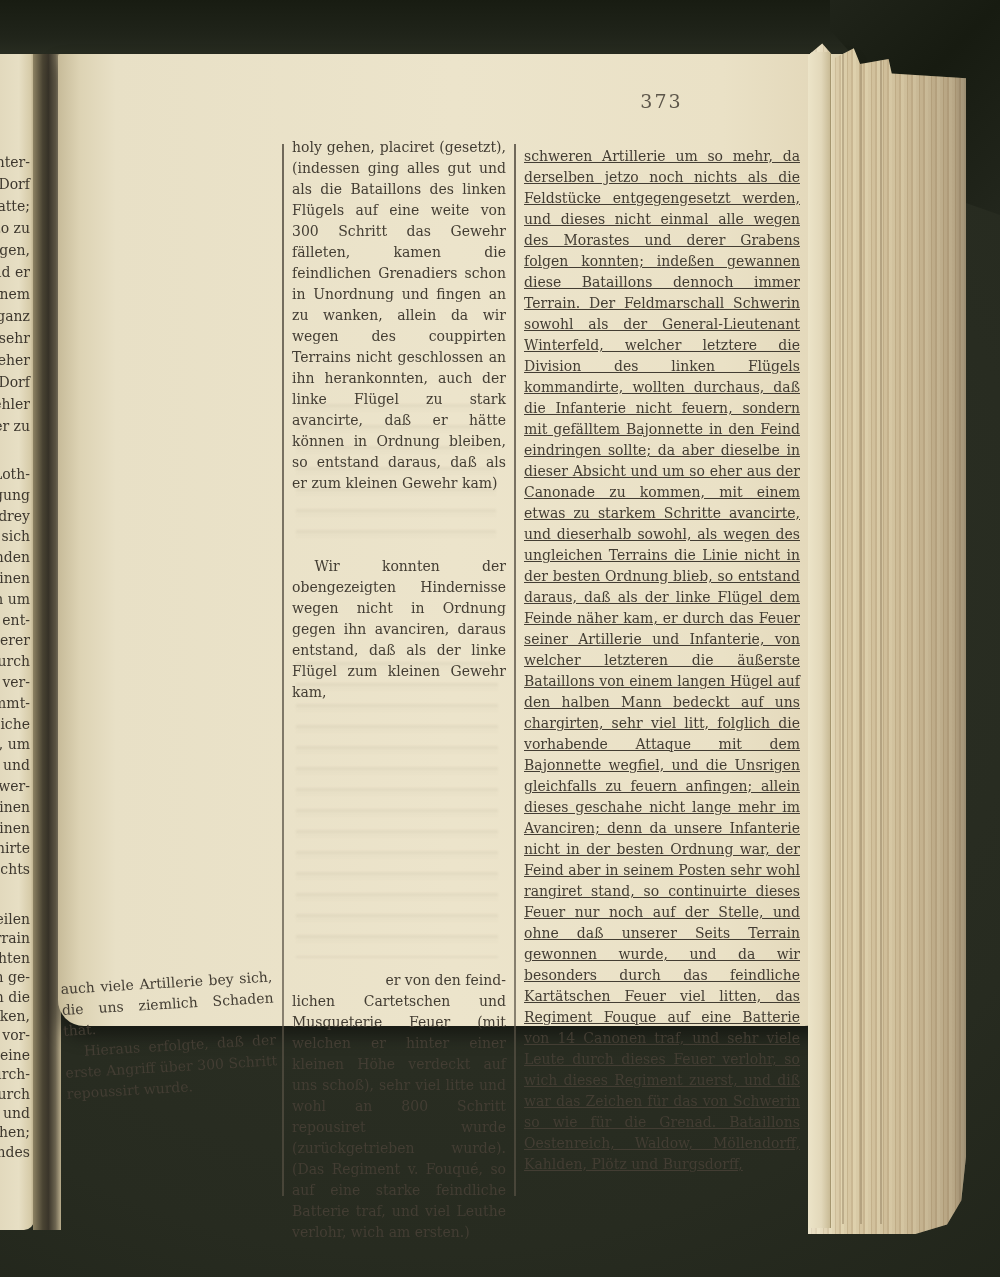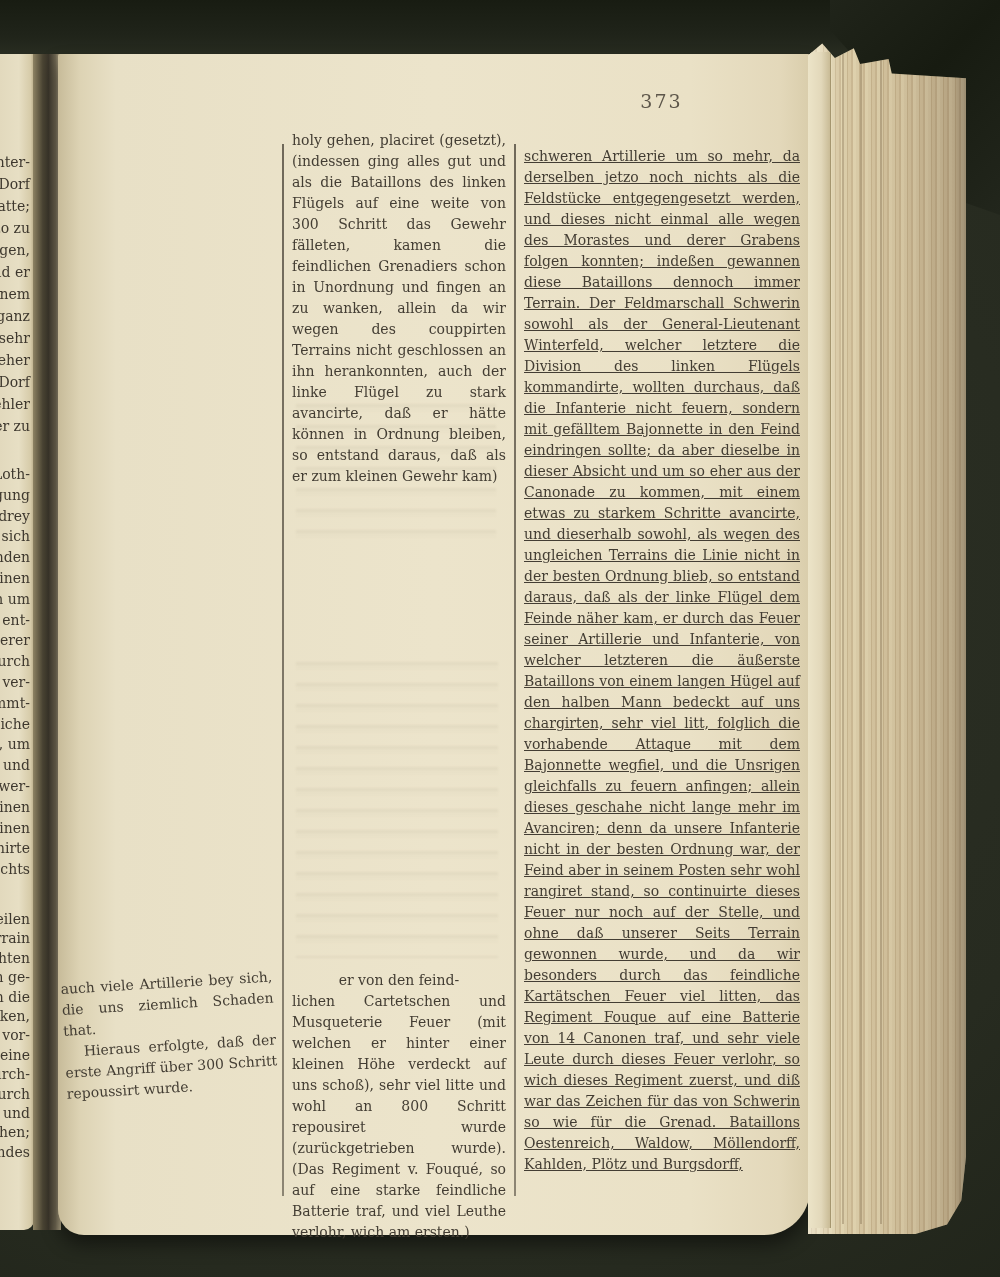--- a/index.html
+++ b/index.html
@@ -31,43 +31,44 @@
   }
   .frag-group{
     position:absolute;left:-62px;width:92px;text-align:right;
     color:#3e382e;font-size:14px;white-space:nowrap;
   }
   .frag-top{top:97px;line-height:22px;}
   .frag-middle{top:410px;line-height:20.8px;}
   .frag-bottom{top:856px;line-height:19.4px;}
   
   .page{
-    position:absolute;left:58px;top:54px;width:752px;height:1181px;
+    position:absolute;left:58px;top:54px;width:752px;height:972px;
     background:linear-gradient(90deg,#c7bb99 0%,#ddd3b4 22px,#e8e0c6 58px,#ece4cb 50%,#eae1c6 84%,#e3d8ba 96%,#d9cdab 100%);
     border-radius:2px 2px 46px 26px;
     box-shadow:0 10px 18px rgba(0,0,0,0.45);
+    padding-left:40px;
   }
   .page-number{
     position:absolute;left:465px;top:36px;width:277px;text-align:center;
     font-size:19px;letter-spacing:2px;color:#5d564a;
   }
   .rule{
     position:absolute;top:90px;width:2px;height:1052px;
     background:linear-gradient(180deg,rgba(90,83,70,.85),rgba(90,83,70,.65));
   }
   .rule-a{left:224px;}
   .rule-b{left:456px;}
   .col{position:absolute;color:#433d33;font-size:14px;line-height:21px;text-align:justify;}
   .mid-col{left:234px;width:214px;}
   .right-col{left:466px;width:276px;top:92px;text-decoration:underline;}
-  .mid-b1{top:76px;}
+  .mid-b1{top:83px;}
   .mid-b2{top:502px;}
   .mid-b2 .para{text-indent:1.6em;}
   .mid-b3{top:916px;}
-  .lead-line{text-align:center;}
+  .lead-line{text-align:right;}
   .left-col-block{
     position:absolute;left:2px;top:925px;width:212px;
     transform:rotate(-3.4deg);transform-origin:left top;
     color:#433d33;font-size:14px;line-height:21px;text-align:justify;
   }
   .left-col-block .p2{text-indent:1.4em;}
   
   .ghost{
     position:absolute;filter:blur(1.2px);opacity:.5;
     background:repeating-linear-gradient(180deg,
@@ -163,20 +164,23 @@
   <div class="ghost ghost-2"></div>
 
   <div class="left-col-block">
     <div class="p1">auch viele Artillerie bey sich, die uns ziemlich Schaden that.</div>
     <div class="p2">Hieraus erfolgte, daß der erste Angriff über 300 Schritt repoussirt wurde.</div>
   </div>
 
   <div class="col mid-col mid-b1">
     <div class="para">holy gehen, placiret (gesetzt), (indessen ging alles gut und als die Bataillons des linken Flügels auf eine weite von 300 Schritt das Gewehr fälleten, kamen die feindlichen Grenadiers schon in Unordnung und fingen an zu wanken, allein da wir wegen des couppirten Terrains nicht geschlossen an ihn herankonnten, auch der linke Flügel zu stark avancirte, daß er hätte können in Ordnung bleiben, so entstand daraus, daß als er zum kleinen Gewehr kam)</div>
   </div>
+  <div class="col mid-col mid-b2">
+    <div class="para">Wir konnten der obengezeigten Hindernisse wegen nicht in Ordnung gegen ihn avanciren, daraus entstand, daß als der linke Flügel zum kleinen Gewehr kam,</div>
+  </div>
   <div class="col mid-col mid-b3">
     <div class="lead-line">er von den feind-</div>
     <div class="para">lichen Cartetschen und Musqueterie Feuer (mit welchen er hinter einer kleinen Höhe verdeckt auf uns schoß), sehr viel litte und wohl an 800 Schritt repousiret wurde (zurückgetrieben wurde). (Das Regiment v. Fouqué, so auf eine starke feindliche Batterie traf, und viel Leuthe verlohr, wich am ersten.)</div>
   </div>
 
   <div class="col right-col">
     <div class="para">schweren Artillerie um so mehr, da derselben jetzo noch nichts als die Feldstücke entgegengesetzt werden, und dieses nicht einmal alle wegen des Morastes und derer Grabens folgen konnten; indeßen gewannen diese Bataillons dennoch immer Terrain. Der Feldmarschall Schwerin sowohl als der General-Lieutenant Winterfeld, welcher letztere die Division des linken Flügels kommandirte, wollten durchaus, daß die Infanterie nicht feuern, sondern mit gefälltem Bajonnette in den Feind eindringen sollte; da aber dieselbe in dieser Absicht und um so eher aus der Canonade zu kommen, mit einem etwas zu starkem Schritte avancirte, und dieserhalb sowohl, als wegen des ungleichen Terrains die Linie nicht in der besten Ordnung blieb, so entstand daraus, daß als der linke Flügel dem Feinde näher kam, er durch das Feuer seiner Artillerie und Infanterie, von welcher letzteren die äußerste Bataillons von einem langen Hügel auf den halben Mann bedeckt auf uns chargirten, sehr viel litt, folglich die vorhabende Attaque mit dem Bajonnette wegfiel, und die Unsrigen gleichfalls zu feuern anfingen; allein dieses geschahe nicht lange mehr im Avanciren; denn da unsere Infanterie nicht in der besten Ordnung war, der Feind aber in seinem Posten sehr wohl rangiret stand, so continuirte dieses Feuer nur noch auf der Stelle, und ohne daß unserer Seits Terrain gewonnen wurde, und da wir besonders durch das feindliche Kartätschen Feuer viel litten, das Regiment Fouque auf eine Batterie von 14 Canonen traf, und sehr viele Leute durch dieses Feuer verlohr, so wich dieses Regiment zuerst, und diß war das Zeichen für das von Schwerin so wie für die Grenad. Bataillons Oestenreich, Waldow, Möllendorff, Kahlden, Plötz und Burgsdorff,</div>
   </div>
 </div>
 

